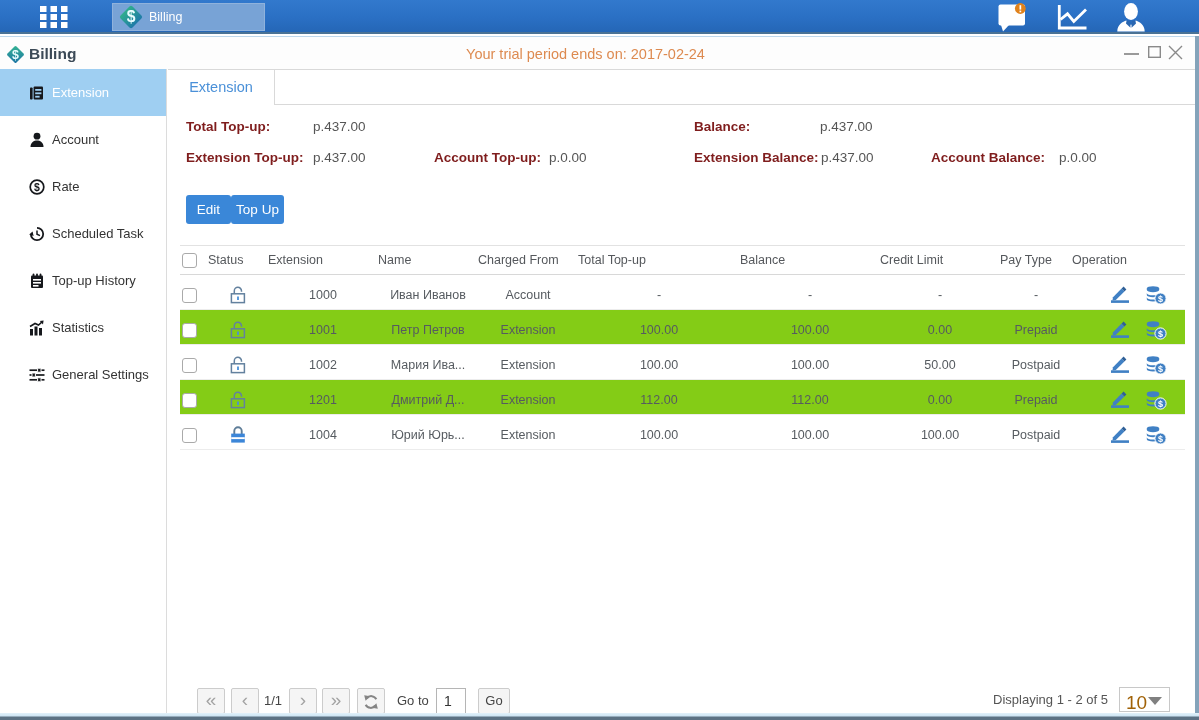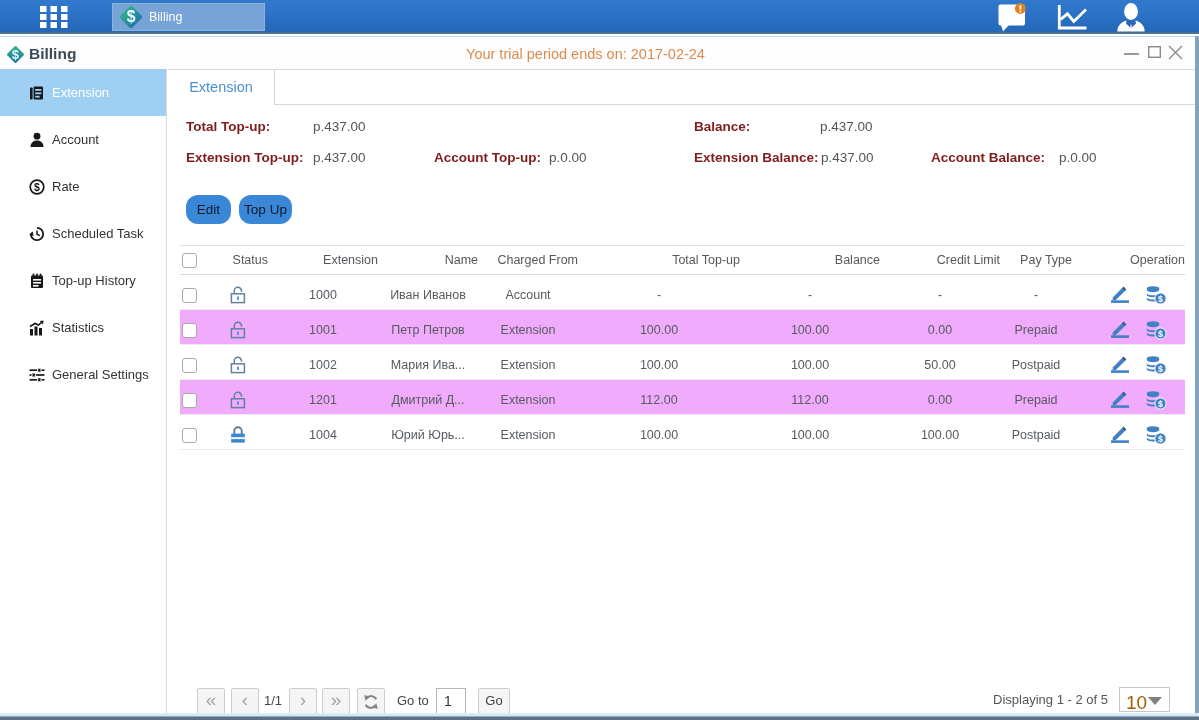--- a/index.html
+++ b/index.html
@@ -21,25 +21,25 @@
 .mi{height:47px;display:flex;align-items:center;font-size:13px;color:#333}
 .mi .ic{width:16px;height:16px;margin-left:29px;margin-right:7px}
 .mi.sel{background:#9fcff2;color:#fff}
 .content{position:absolute;left:168px;top:68px;width:1031px;height:648px}
 .tabstrip{position:absolute;left:0;top:1px;width:1029px;height:35px;border-top:1px solid #d9d9d9}
 .tabstrip .botline{position:absolute;left:107px;top:34px;right:0;height:1px;background:#d9d9d9}
 .tab-active{position:absolute;left:0;top:0;width:107px;height:35px;border-right:1px solid #d9d9d9;background:#fff;color:#4a90d8;font-size:14.5px;text-align:center;line-height:34px}
 .sumrow{position:absolute;left:0;width:1031px;height:20px;font-size:13.5px;color:#555}
 .sumrow b{color:#7f1d1d}
 .sp{position:absolute;top:0;white-space:nowrap}
-.btn{position:absolute;background:#3a87d8;color:#0f172a;font-size:13.5px;text-align:center;border-radius:12px;line-height:29px;height:29px}
+.btn{position:absolute;background:#3a87d8;color:#ffffff;font-size:13.5px;text-align:center;border-radius:3px;line-height:29px;height:29px}
 .tbl{position:absolute;left:12px;top:177px;width:1005px;border-collapse:collapse;table-layout:fixed;font-size:12.5px;color:#565b60}
-.tbl th{font-weight:normal;color:#55585c;height:29px;border-top:1px solid #e2e2e2;border-bottom:1px solid #d8d8d8;text-align:right;font-size:12.5px}
+.tbl th{font-weight:normal;color:#55585c;height:29px;border-top:1px solid #e2e2e2;border-bottom:1px solid #d8d8d8;text-align:left;font-size:12.5px}
 .tbl td{height:35px;padding-top:6px;text-align:center;border-bottom:1px solid #ececec}
-.tbl tr.alt td{background:#f0abfc}
+.tbl tr.alt td{background:#84cc16}
 .cb{display:inline-block;width:15px;height:15px;border:1px solid #aaa;border-radius:3px;background:#fff;vertical-align:middle}
 .pager{position:absolute;left:0;top:620px;width:1031px;height:28px;font-size:13px;color:#555}
 .pbtn{position:absolute;top:0;width:28px;height:26px;background:#f5f5f5;border:1px solid #ccc;border-radius:2px;text-align:center;line-height:22px;color:#a3a3a3;font-size:19px}
 .goinput{position:absolute;top:0;width:30px;height:26px;border:1px solid #b5b5b5;background:#fff;text-align:left;padding-left:7px;line-height:24px;font-size:14px;color:#333}
 .disp{position:absolute;top:4px;right:91px;white-space:nowrap}
 .ddl{position:absolute;top:-1px;right:29px;width:51px;height:25px;border:1px solid #c8c8c8;background:#fff}
 .rightedge{position:absolute;right:0;top:36px;width:4px;height:680px;background:#84a3ba}
 .bottomedge{position:absolute;left:0;top:713px;width:1199px;height:7px;background:linear-gradient(180deg,#e2f1fa 0%,#cfe6f4 40%,#5c7284 60%,#5c7284 100%)}
 </style>
 </head>
@@ -198,21 +198,21 @@
     <span class="sp" style="left:145px">p.437.00</span>
     <span class="sp" style="left:266px"><b>Account Top-up:</b></span>
     <span class="sp" style="left:381px">p.0.00</span>
     <span class="sp" style="left:526px"><b>Extension Balance:</b></span>
     <span class="sp" style="left:653px">p.437.00</span>
     <span class="sp" style="left:763px"><b>Account Balance:</b></span>
     <span class="sp" style="left:891px">p.0.00</span>
   </div>
 
   <div class="btn" style="left:18px;top:127px;width:45px">Edit</div>
-  <div class="btn" style="left:71px;top:127px;width:53px">Top Up</div>
+  <div class="btn" style="left:63px;top:127px;width:53px">Top Up</div>
 
   <table class="tbl">
     <colgroup>
       <col style="width:28px">
         <col style="width:60px">
         <col style="width:110px">
         <col style="width:100px">
       <col style="width:100px">
         <col style="width:162px">
         <col style="width:140px">

